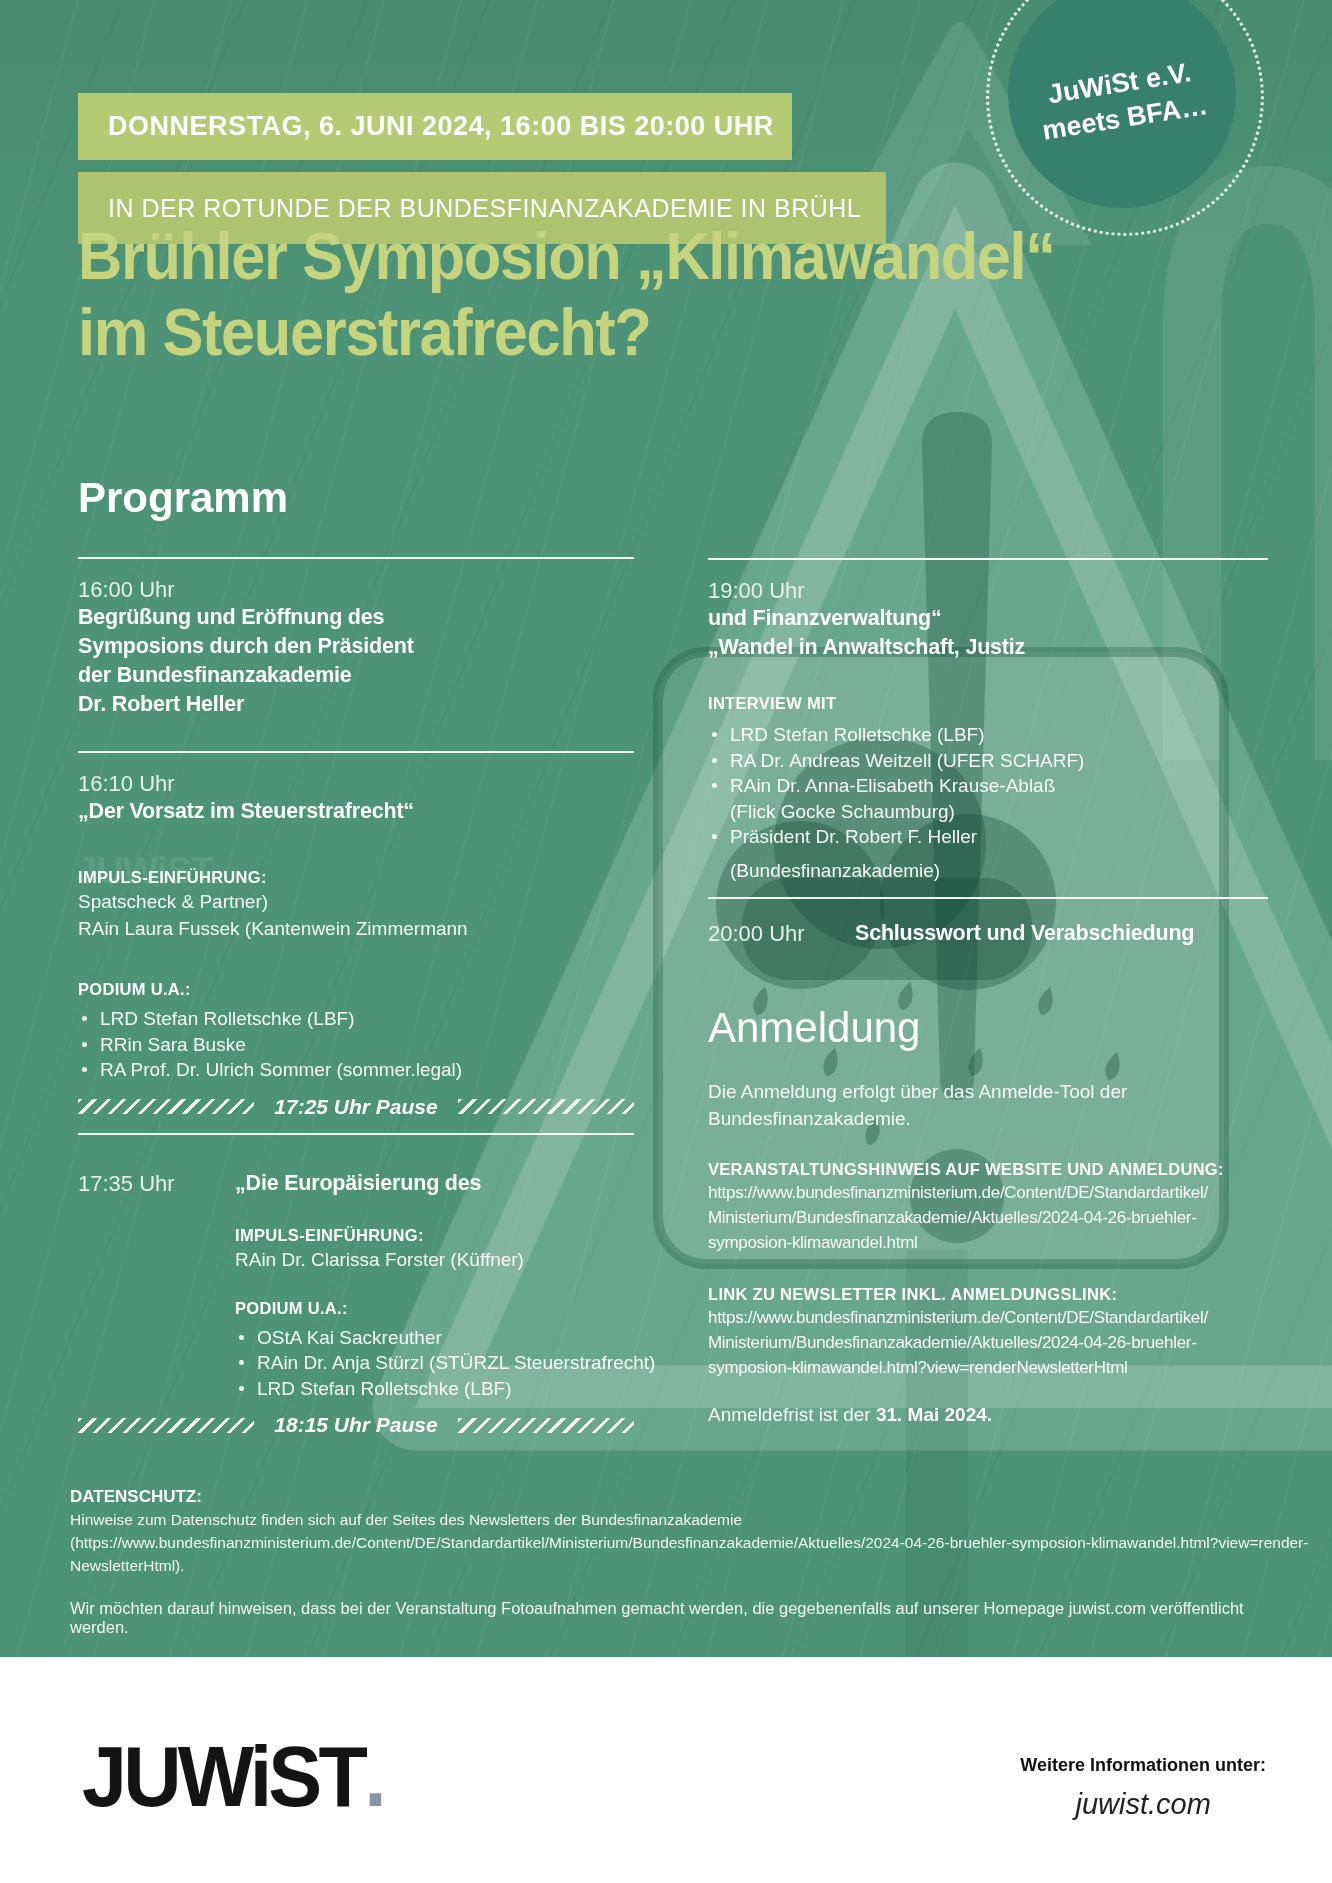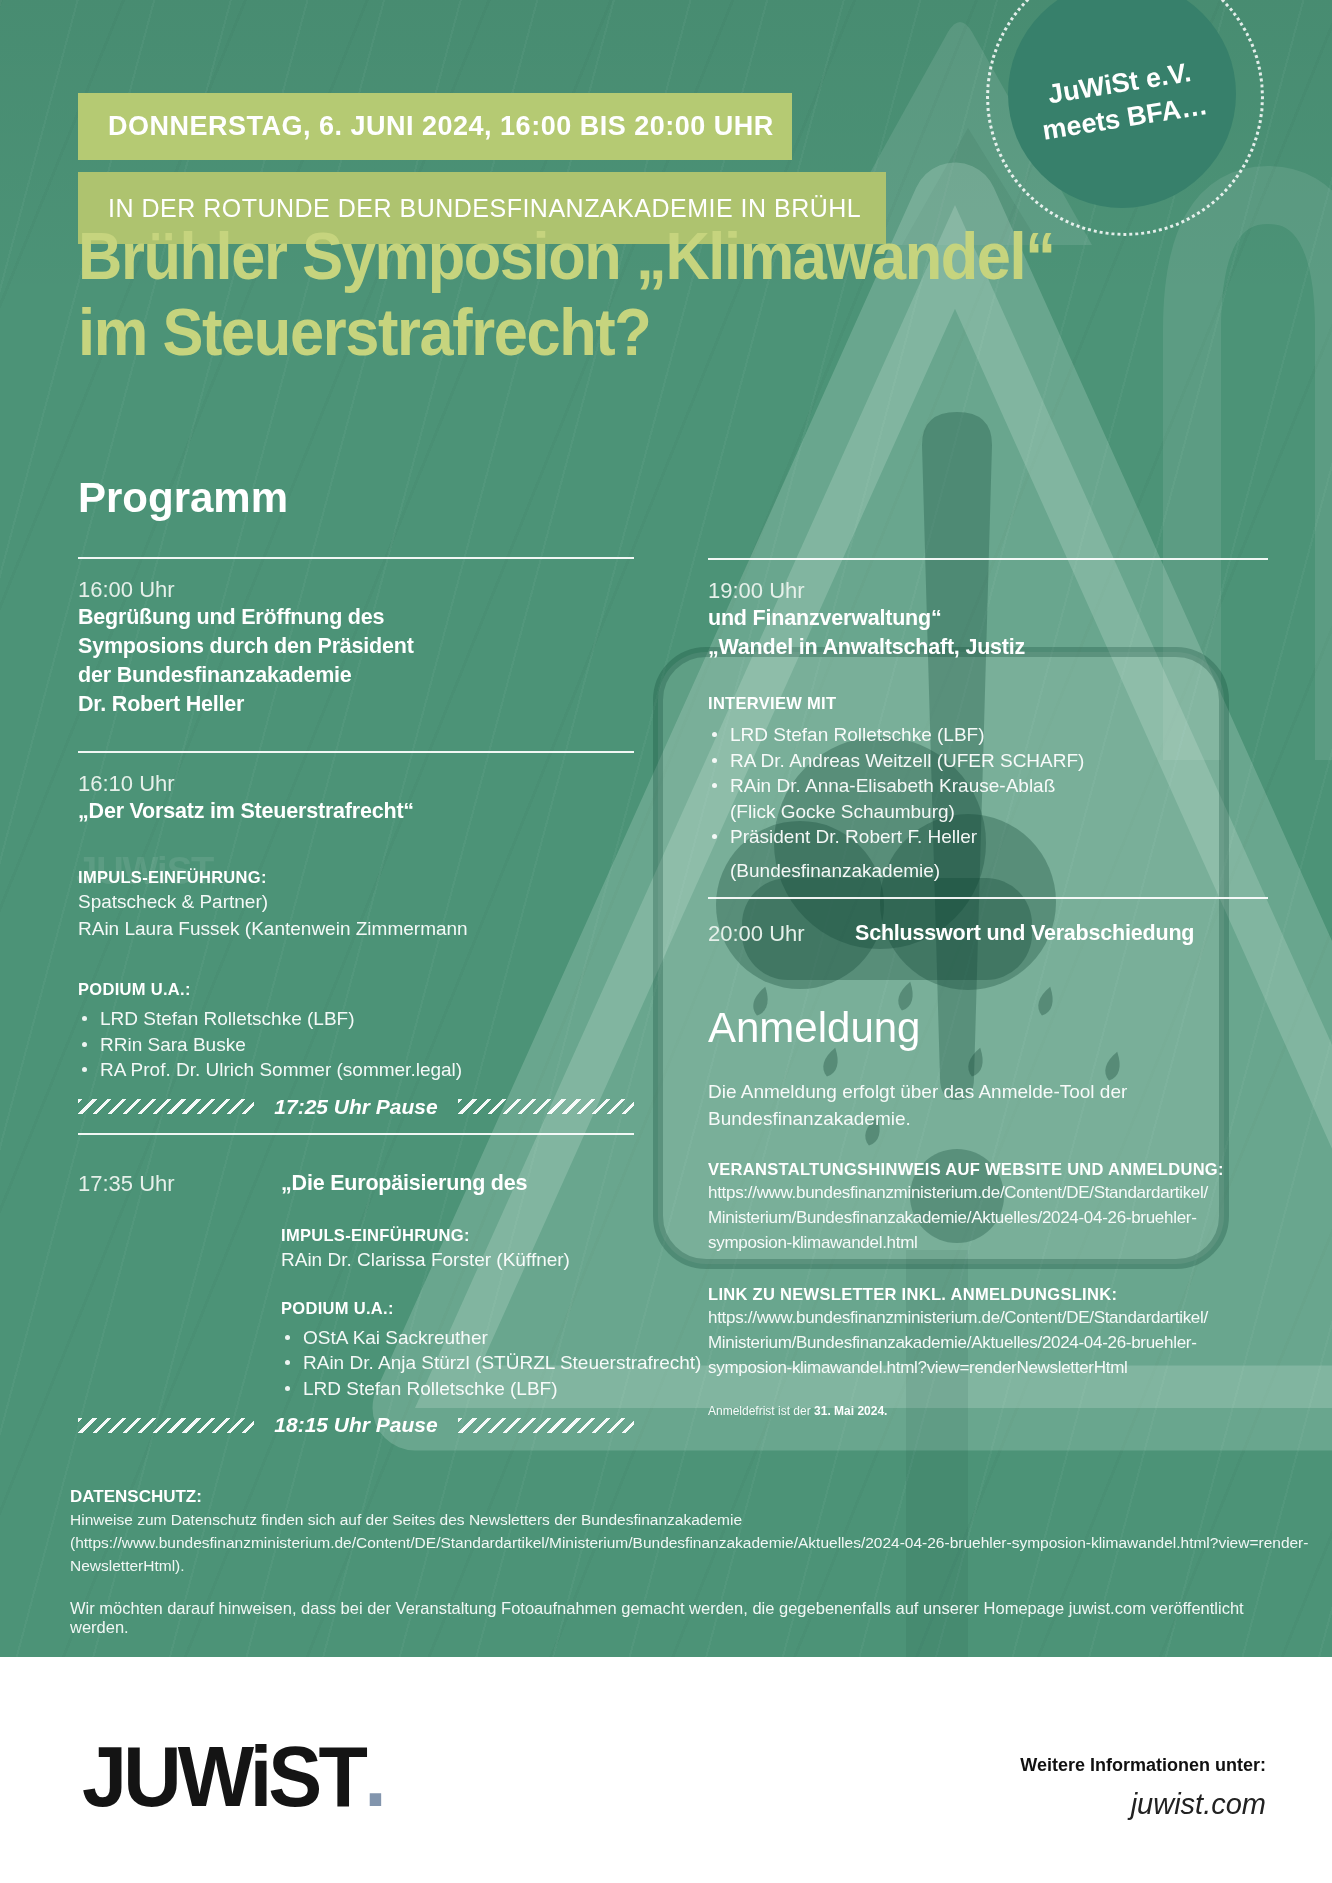--- a/index.html
+++ b/index.html
@@ -45,47 +45,47 @@
   .rcontent{flex:1;min-width:0;}
   .rtitle{font-weight:bold;font-size:21.5px;line-height:29px;letter-spacing:-.2px;white-space:nowrap;color:#fff;}
   .sec-label{font-weight:bold;font-size:16.5px;letter-spacing:.3px;line-height:22px;color:#fff;}
   .pline{font-size:19px;line-height:27px;color:rgba(255,255,255,.94);white-space:nowrap;}
   .speakers{margin-top:6px;}
   .speaker{display:flex;font-size:19px;line-height:25.5px;color:rgba(255,255,255,.94);white-space:nowrap;}
   .speaker .dot{flex:none;width:5px;height:5px;border-radius:50%;background:rgba(255,255,255,.9);
         margin:10px 13px 0 4px;}
   .cont-line{padding-left:22px;font-size:19px;line-height:25.5px;color:rgba(255,255,255,.94);white-space:nowrap;}
   .mt16{margin-top:16px;flex-direction:column;}.mt20{margin-top:20px;}.mt26{margin-top:26px;}.mt30{margin-top:30px;}
-  .mt32{margin-top:32px;}.mt34{margin-top:34px;gap:46px;}.mt36{margin-top:36px;}.mt40{margin-top:40px;}
+  .mt32{margin-top:32px;}.mt34{margin-top:34px;}.mt36{margin-top:36px;}.mt40{margin-top:40px;}
   .mt14{margin-top:14px;}.mt24{margin-top:24px;}.mt8{margin-top:8px;}.mt56{margin-top:56px;}
 
   .pause{display:flex;align-items:center;height:20px;}
   .hatch{flex:1;height:15px;background:repeating-linear-gradient(135deg,
         rgba(255,255,255,.95) 0 3px, rgba(0,0,0,0) 3px 10.5px);}
   .pause-text{flex:none;margin:0 20px;font-weight:bold;font-style:italic;font-size:21px;color:#fff;}
 
   
   .anm-heading{font-weight:normal;font-size:42px;line-height:48px;}
   .anm-par .pline{font-size:19px;}
   .anm-url{font-size:17px;line-height:25px;letter-spacing:-.3px;color:rgba(255,255,255,.94);white-space:nowrap;}
-  .anm-deadline{font-size:12px;color:rgba(255,255,255,.95);}
+  .anm-deadline{font-size:19px;color:rgba(255,255,255,.95);}
   .anm-deadline b{color:#fff;}
 
   
   .datenschutz{position:absolute;left:70px;top:1486px;width:1220px;z-index:2;}
   .ds-label{font-weight:bold;font-size:17px;line-height:22px;}
   .ds-line{font-size:15.5px;line-height:23px;color:rgba(255,255,255,.92);white-space:nowrap;}
   .ds-note{margin-top:22px;font-size:16.5px;color:rgba(255,255,255,.92);}
 
   
   .footer{position:absolute;left:0;top:1657px;width:1332px;height:226px;background:#fff;z-index:3;}
   .logo{position:absolute;left:82px;top:70px;font-weight:bold;font-size:86px;letter-spacing:-4px;
         color:#141414;transform:scaleX(.94);transform-origin:left top;font-family:"Liberation Sans",sans-serif;}
   .logo .ldot{color:#8295ad;letter-spacing:0;}
-  .finfo{position:absolute;right:66px;top:98px;text-align:right;color:#111;}
+  .finfo{position:absolute;right:66px;top:98px;text-align:center;color:#111;}
   .finfo-label{font-weight:bold;font-size:18px;}
   .finfo-url{margin-top:12px;font-style:italic;font-size:29px;color:#222;}
 </style>
 </head>
 <body>
 
 <div class="page">
 
   <svg class="bg-art" width="1332" height="1883" viewBox="0 0 1332 1883">
     <path d="M830 245 L948 32 Q960 12 972 32 L1092 245 Z" fill="rgba(255,255,255,0.10)"></path>

